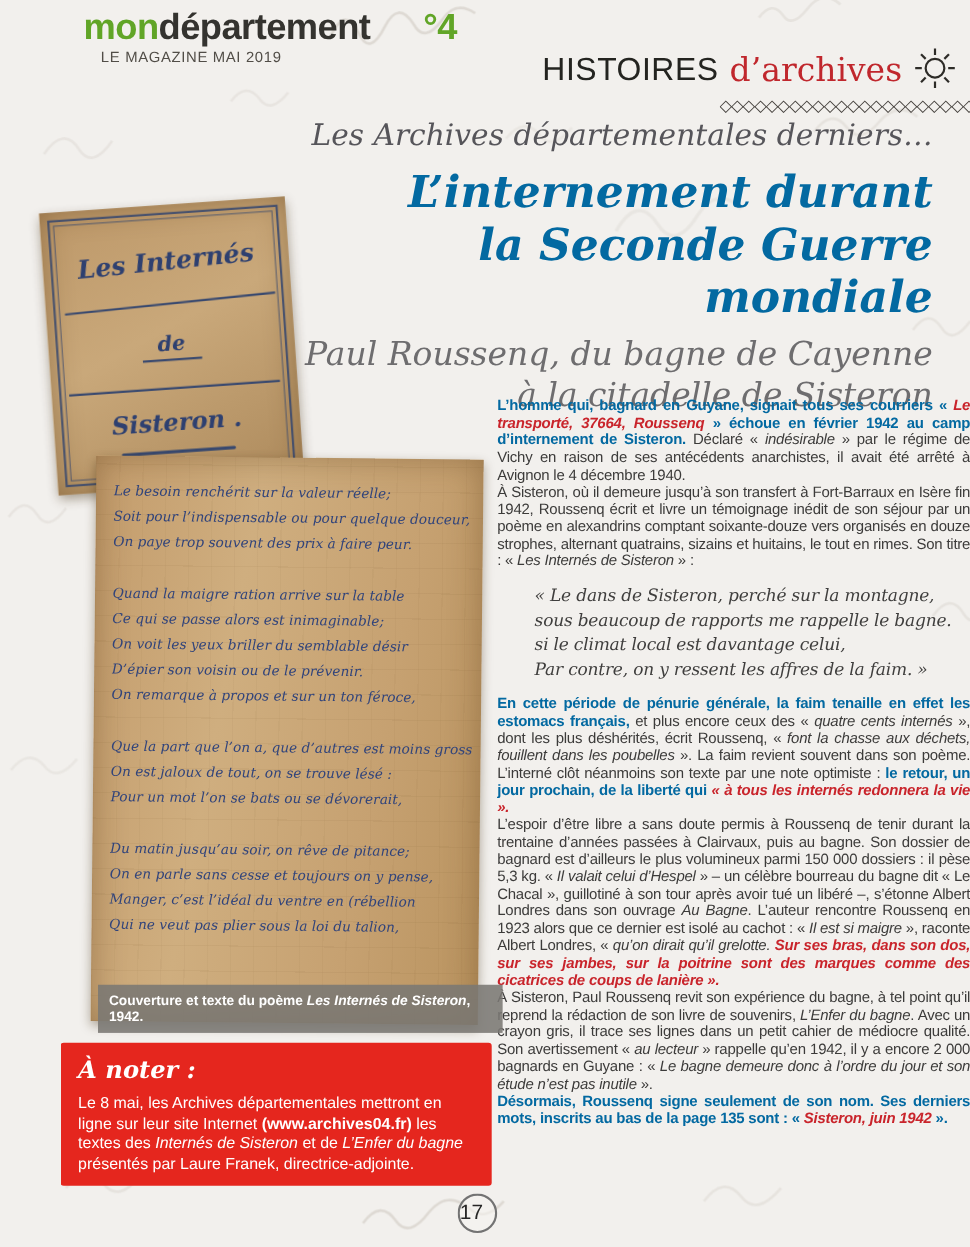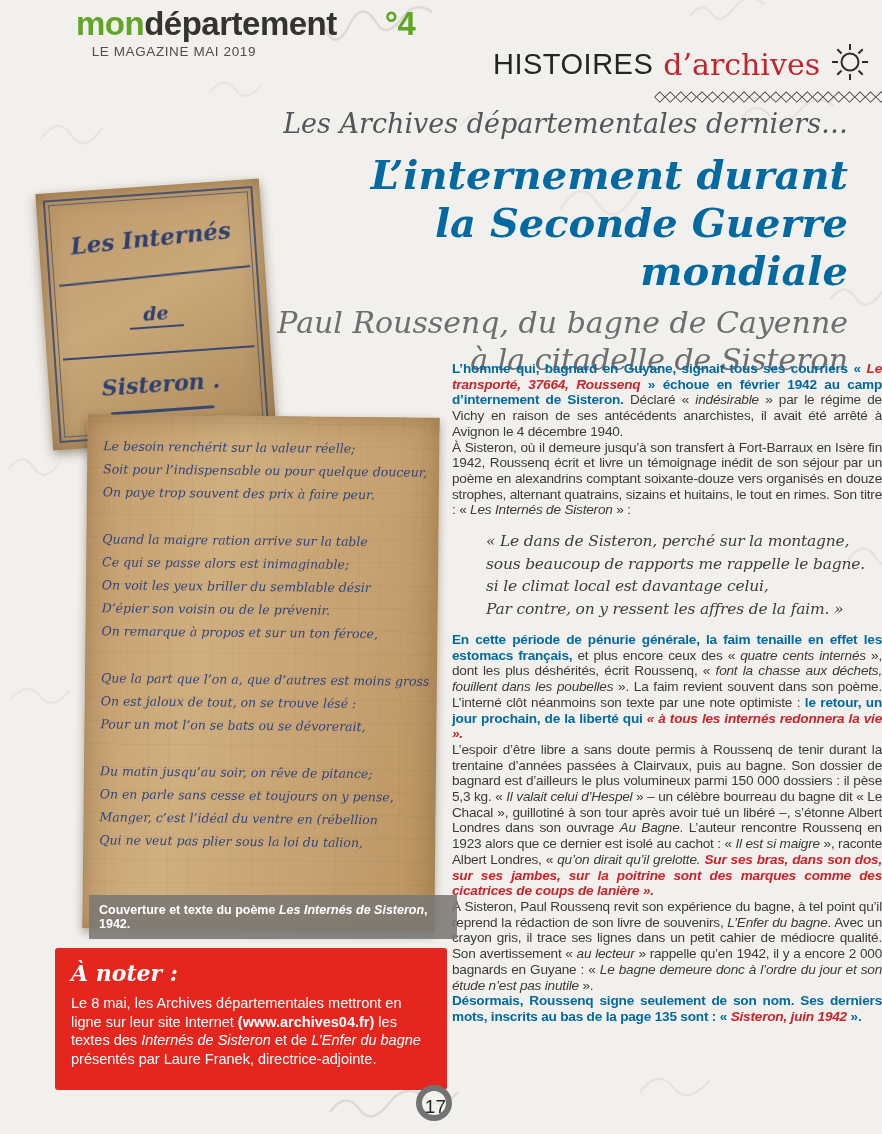--- a/index.html
+++ b/index.html
@@ -51,38 +51,38 @@
   .ms-lines{position:absolute;inset:20px 8px 40px 16px;font-family:"DejaVu Serif",serif;font-style:italic;
             color:#31447b;font-size:12.5px;line-height:23px;white-space:nowrap;overflow:hidden;}
   .ms-lines .stanza{margin-bottom:24px;}
 
   .caption{left:55px;top:895px;width:368px;box-sizing:border-box;padding:8px 10px;z-index:2;
            background:rgba(122,119,115,.88);color:#fff;font-size:12.5px;font-weight:bold;margin-left:34px;}
   .caption .seg-i{font-style:italic;}
 
   
   .note-box{left:55px;top:948px;width:392px;box-sizing:border-box;background:#e5261e;color:#fff;
-            padding:10px 16px 22px;border-radius:3px;}
+            padding:10px 16px 10px;border-radius:3px;}
   .note-title{font-family:"DejaVu Serif",serif;font-style:italic;font-weight:bold;font-size:22px;margin:2px 0 8px;}
   .note-text{font-size:14.5px;line-height:18.5px;}
 
   
   .article{left:452px;top:361px;width:430px;font-size:13.6px;line-height:15.7px;letter-spacing:-0.2px;
            text-align:justify;color:#3c3b3a;}
   .article p{margin:0;}
   .quote{margin:12px 0 12px 34px;font-family:"DejaVu Serif",serif;font-style:italic;
          font-size:15.5px;line-height:22.5px;color:#3f3e3d;text-align:left;}
   .seg-rb{color:#0369a1;font-weight:bold;}
   .seg-rbi{color:#c9242b;font-weight:bold;font-style:italic;}
   .seg-i{font-style:italic;}
   .seg-wb{font-weight:bold;}
   .seg-wi{font-style:italic;}
 
-  .page-circle{left:416px;top:1085px;width:36px;height:36px;border:6px solid #737373;border-radius:50%;
-               box-sizing:border-box;text-align:right;line-height:31px;font-size:19px;color:#262626;
+  .page-circle{left:416px;top:1085px;width:36px;height:36px;border:2px solid #737373;border-radius:50%;
+               box-sizing:border-box;text-align:left;line-height:31px;font-size:19px;color:#262626;
                background:rgba(246,244,241,.55);}
 </style>
 </head>
 <body>
 
 <div class="page">
 
   <svg class="wm" width="882" height="1134">
     <g stroke="#d7d2cb" stroke-width="2.4" fill="none" opacity="0.75">
       <path d="M300,34 q14,-30 26,-4 q10,22 24,-6 q12,-24 26,-2 q10,18 26,-4 q12,-18 30,-6"></path>

